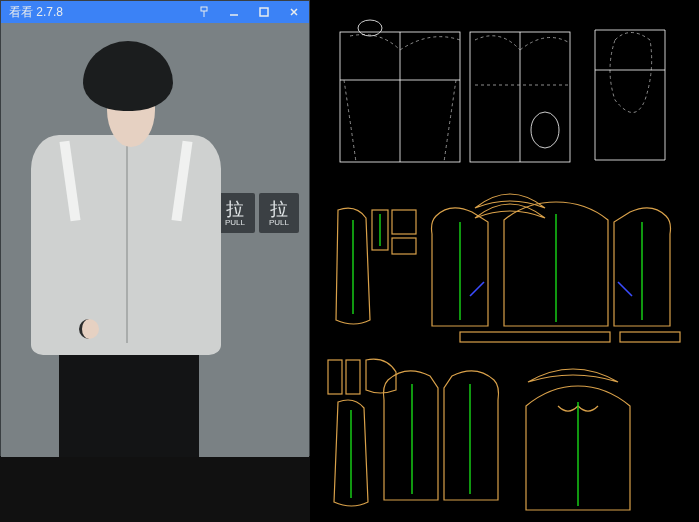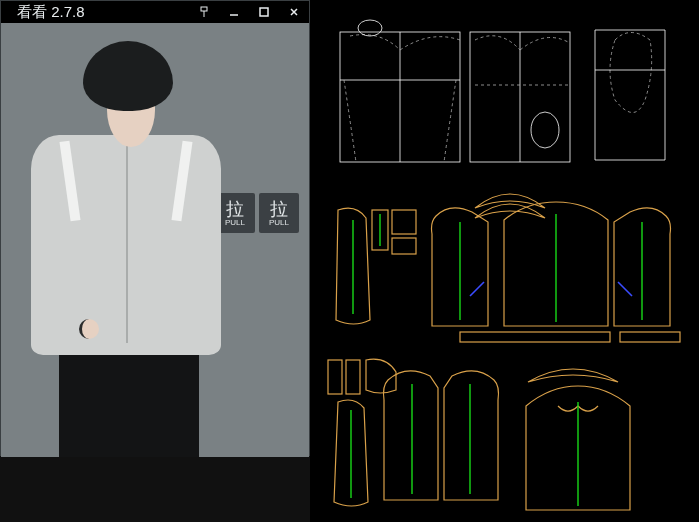--- a/index.html
+++ b/index.html
@@ -14,27 +14,27 @@
 .window {
   position: absolute;
   left: 0; top: 0;
   width: 310px;
   height: 456px;
   background: #6d7679;
   border: 1px solid #3a3f42;
 }
 .titlebar {
   height: 22px;
-  background: #000000;
+  background: #3b82f6;
   display: flex;
   align-items: center;
   justify-content: space-between;
   color: #e8ecee;
-  font-size: 15px;
-  padding-left: 16px;
+  font-size: 12px;
+  padding-left: 8px;
 }
 .titlebar-left { display: flex; align-items: center; gap: 4px; }
 .winbtns { display: flex; }
 .winbtn {
   width: 30px; height: 22px;
   display: flex; align-items: center; justify-content: center;
   color: #e8ecee;
   font-size: 12px;
   cursor: pointer;
 }

